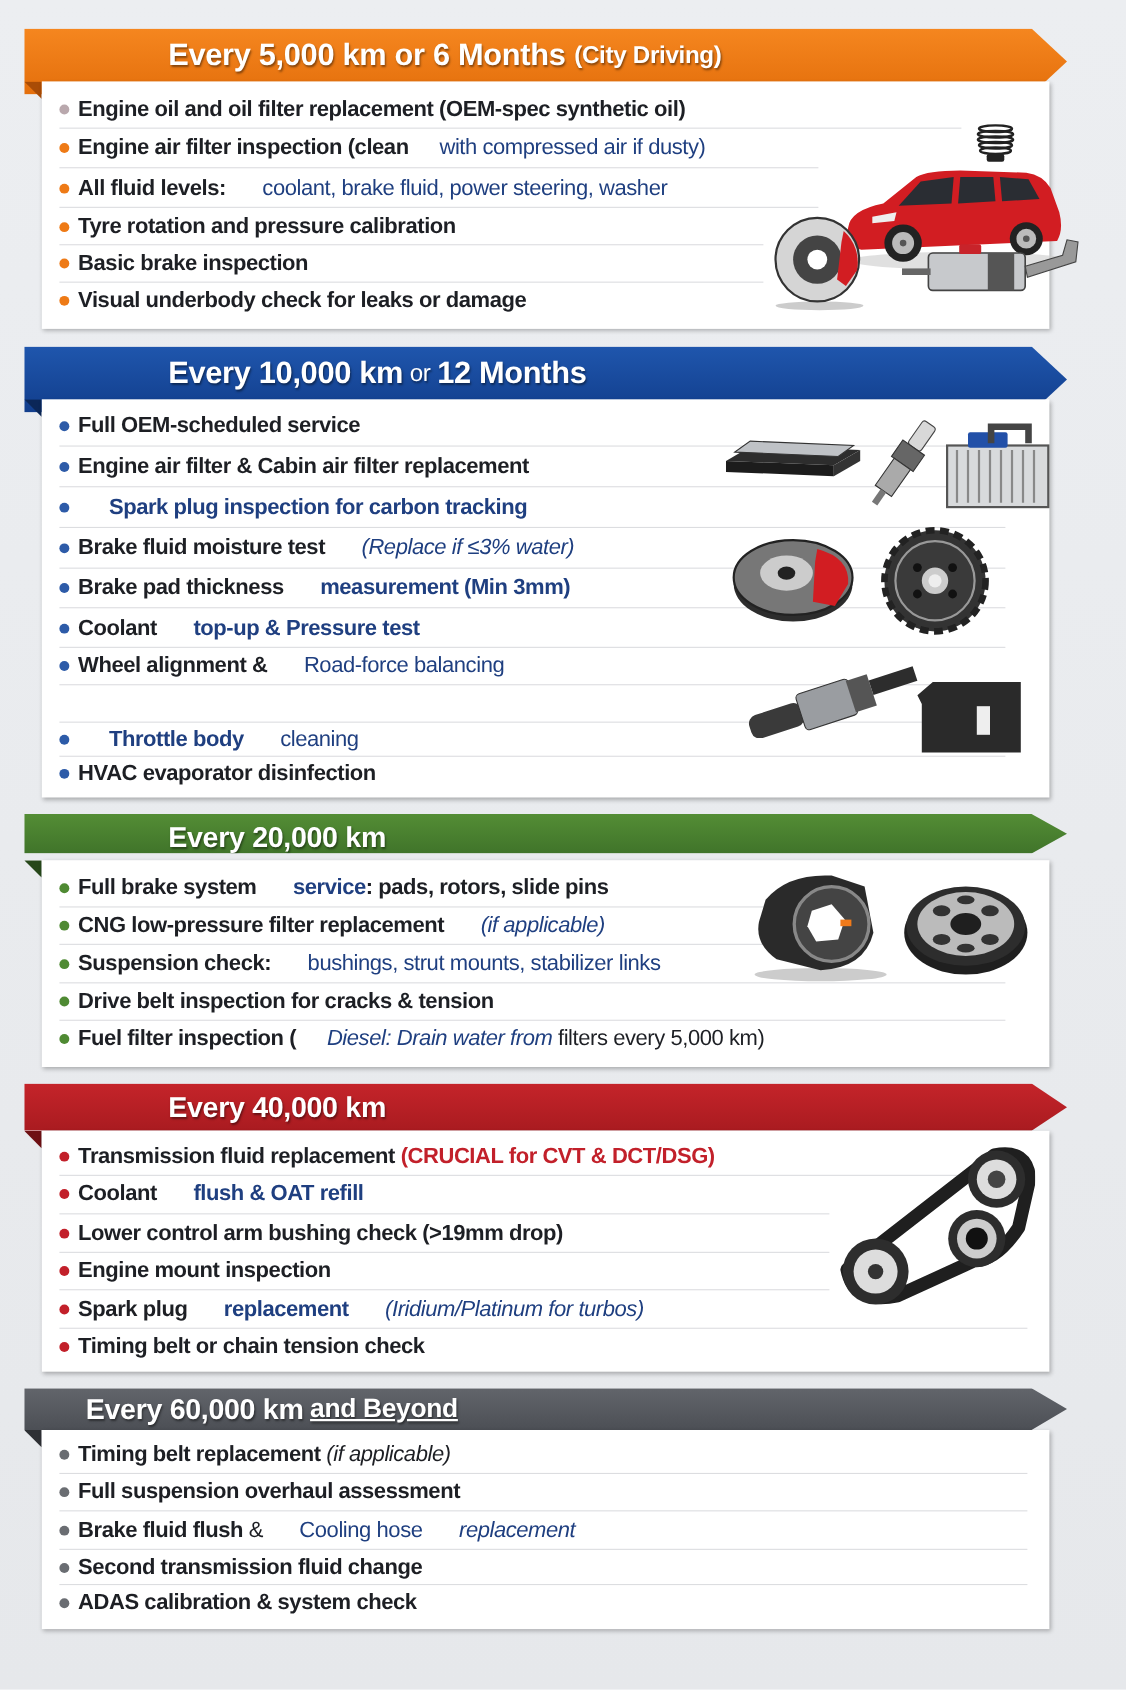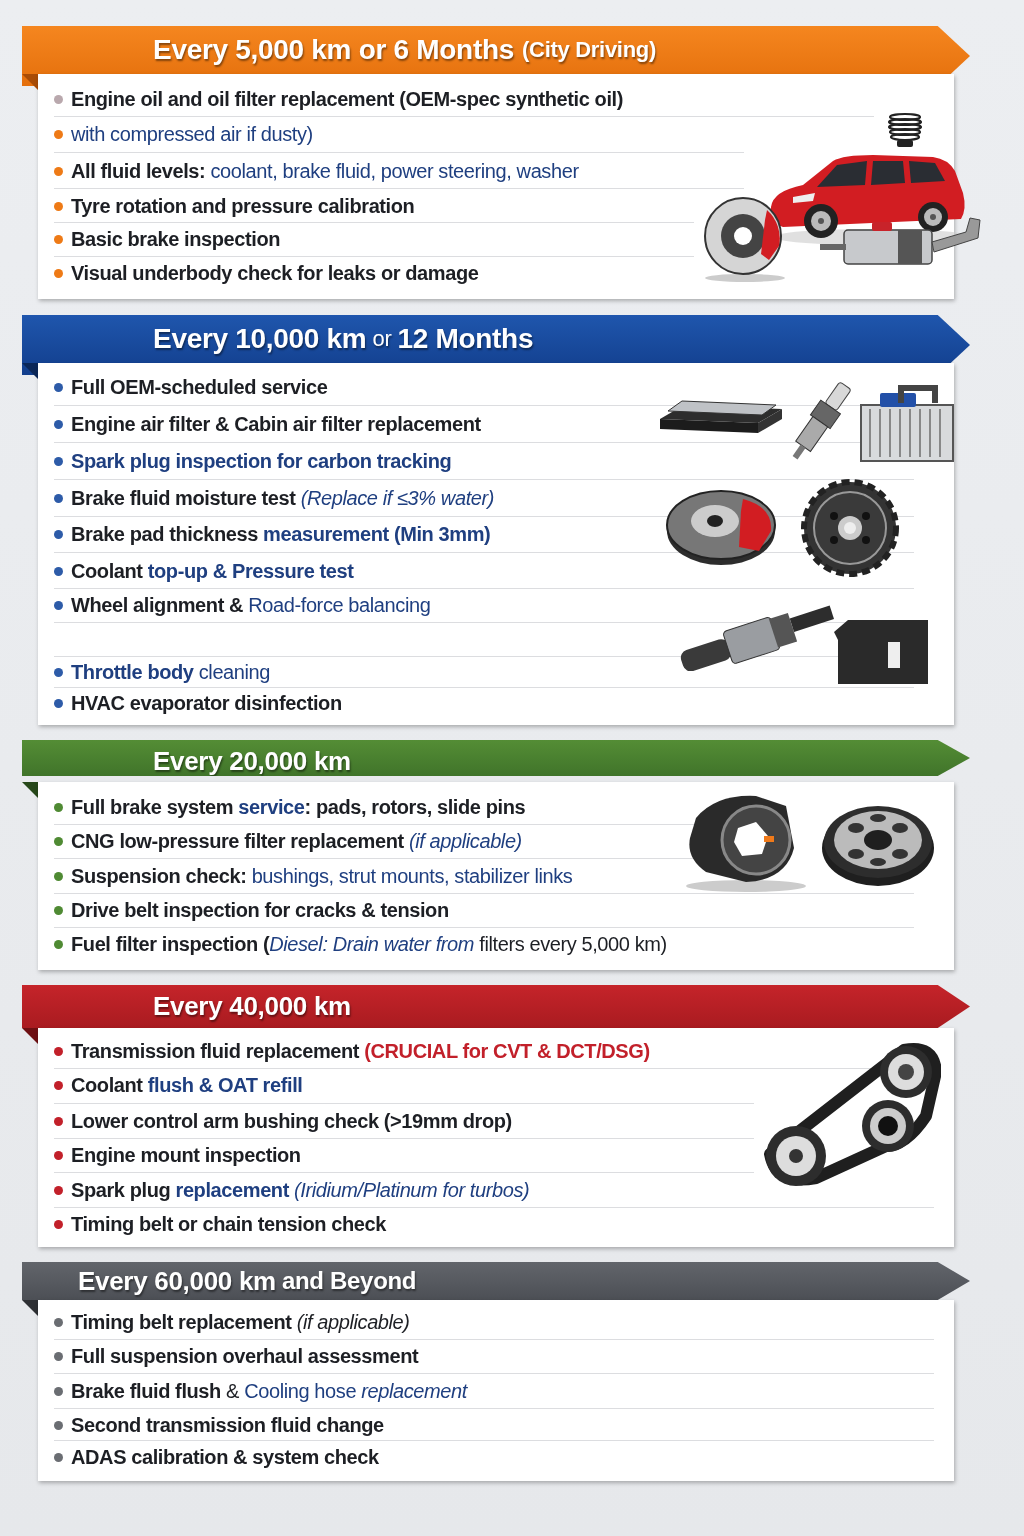--- a/index.html
+++ b/index.html
@@ -25,21 +25,21 @@
     display: flex; align-items: center;
     color: #fff;
     font-weight: bold;
     font-size: 28px;
     text-shadow: 1px 2px 2px rgba(0,0,0,.45);
     white-space: nowrap;
     letter-spacing: -0.3px;
   }
   .banner-title .lite { font-weight: bold; font-size: 22px; margin-left: 8px; }
   .banner-title .mid { font-weight: normal; font-size: 22px; margin: 0 6px; }
-  .banner-title .midb { font-size: 24px; margin: 0 6px; }
+  .banner-title .midb { font-size: 24px; margin: 0 6px; text-decoration: underline; }
   .fold {
     position: absolute;
     left: 22px;
     width: 16px; height: 16px;
     clip-path: polygon(0 0, 100% 0, 100% 100%);
   }
   .card {
     position: absolute;
     left: 38px;
     width: 916px;
@@ -54,21 +54,21 @@
     font-size: 20px;
     color: #1d1f24;
     white-space: nowrap;
     letter-spacing: -0.4px;
   }
   .row-line {
     position: absolute; left: 16px; height: 1px; background: #dcdde0;
   }
   .dot { width: 9px; height: 9px; border-radius: 50%; margin-right: 8px; flex: none; }
   .b { font-weight: bold; }
-  .blue { color: #1f3f80; }
+  .blue { color: #1f3f80; margin-left: 28px; }
   .red { color: #c2202a; font-weight: bold; }
   .it { font-style: italic; }
   .nb { font-weight: normal; }
   .img { position: absolute; }
 </style>
 </head>
 <body>
 
 <div class="section" style="top:26px; height:275px;">
   <div class="banner" style="top:0; background:linear-gradient(180deg,#f5861f,#e46f0c);">
@@ -79,20 +79,21 @@
   </div>
   <div class="fold" style="top:48px; background:#a94c06;"></div>
   <div class="card" style="top:48px; height:225px;">
     <div class="row" style="top:8px;">
         <span class="dot" style="background:#b9a8ad;"></span>
         <span class="b">Engine oil and oil filter replacement (OEM-spec synthetic oil)</span>
       </div>
     <div class="row-line" style="top:42px; width:820px;"></div>
     <div class="row" style="top:43px;">
         <span class="dot" style="background:#ee7a16;"></span>
+        <span class="b">Engine air filter inspection (clean </span>
         <span class="blue" style="white-space:pre;">with compressed air if dusty)</span>
       </div>
     <div class="row-line" style="top:78px; width:690px;"></div>
     <div class="row" style="top:80px;">
         <span class="dot" style="background:#ee7a16;"></span>
         <span class="b" style="white-space:pre;">All fluid levels: </span>
         <span class="blue">coolant, brake fluid, power steering, washer</span>
       </div>
     <div class="row-line" style="top:114px; width:690px;"></div>
     <div class="row" style="top:115px;">

